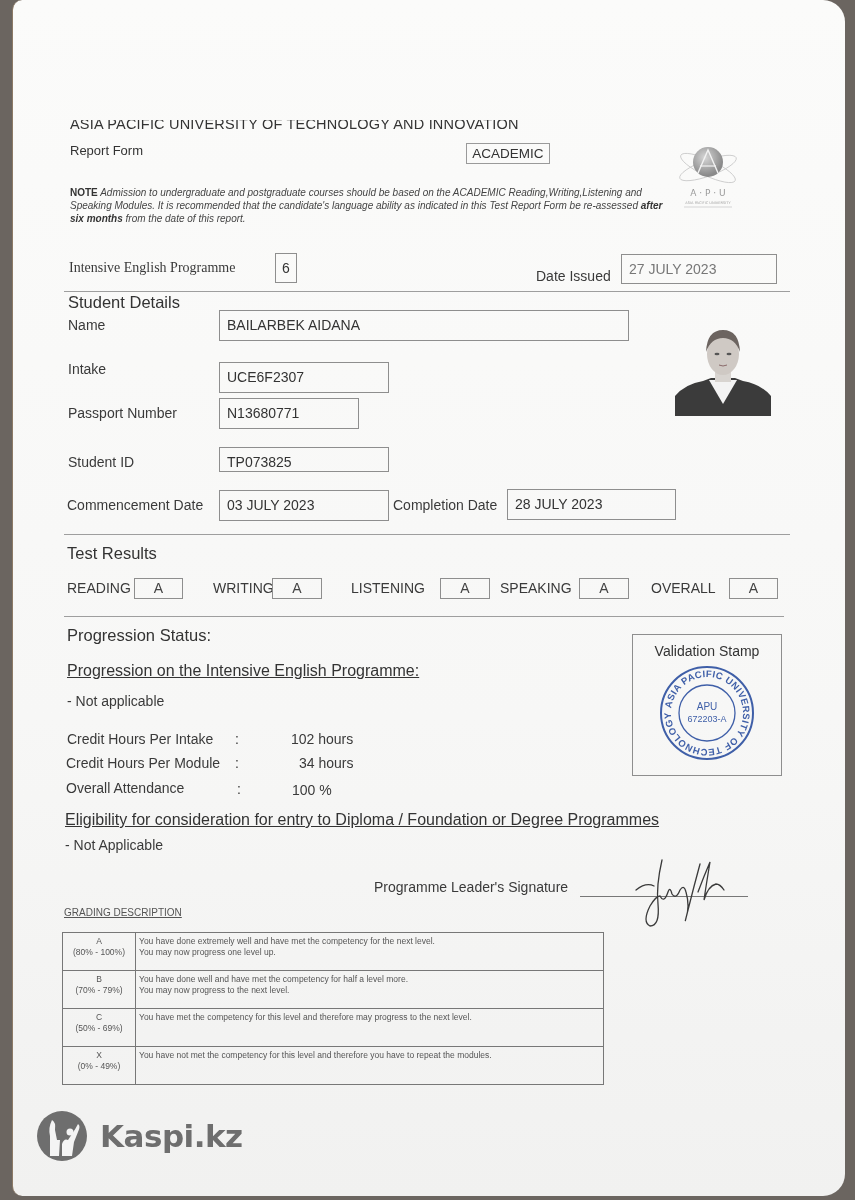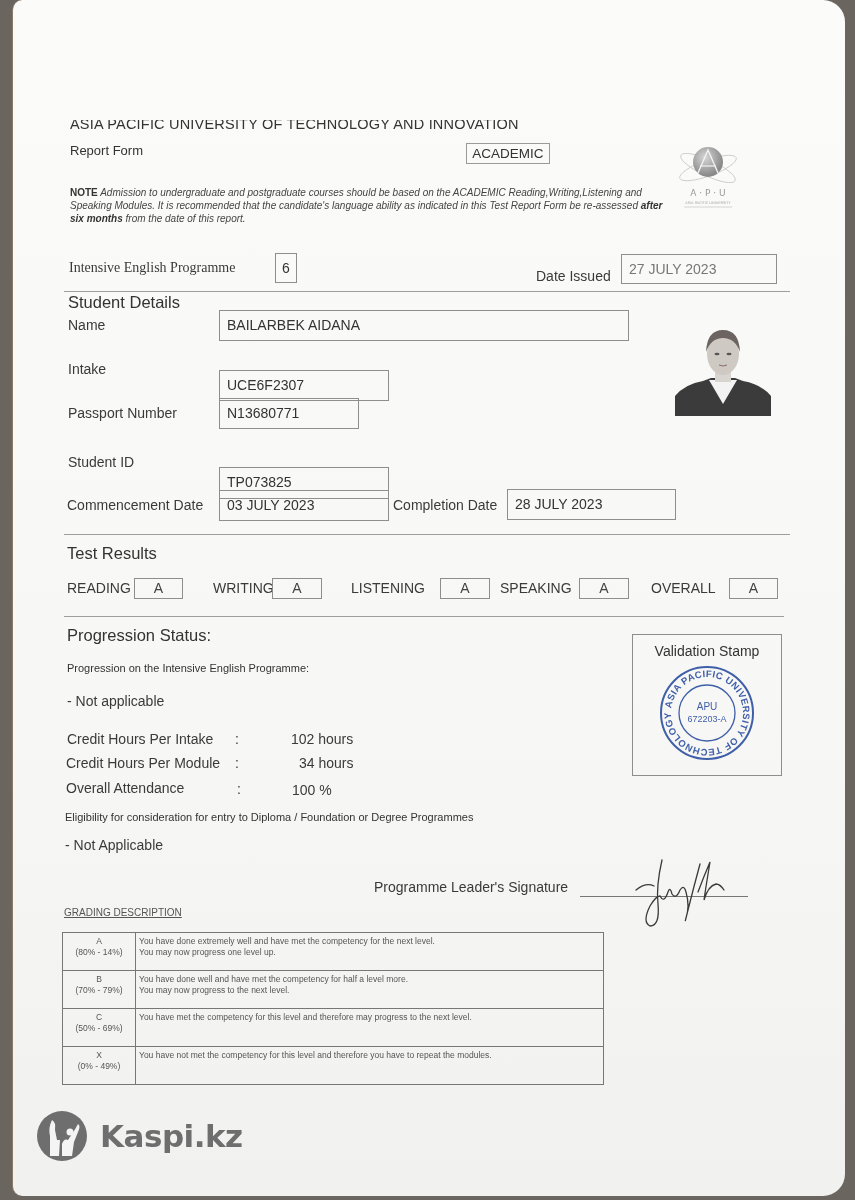--- a/index.html
+++ b/index.html
@@ -21,21 +21,21 @@
   .academic-box { left: 466px; top: 143px; width: 82px; height: 19px; border: 1px solid #9a9a9a; font-size: 13.5px; text-align: center; line-height: 19px; color: #333; }
   .note { left: 70px; top: 186px; width: 600px; font-size: 10px; line-height: 13px; color: #444; font-style: italic; }
   .note b.lead { font-style: normal; color: #333; }
   .note b.em { color: #333; }
   .logo { left: 672px; top: 140px; width: 90px; height: 80px; }
   .lbl { font-size: 14px; color: #3a3a3a; white-space: nowrap; }
   .box { border: 1px solid #8e8e8e; font-size: 14px; color: #333; padding-left: 7px; box-sizing: border-box; line-height: 28px; background: transparent; }
   .hr { height: 1px; background: #9e9e9e; }
   .section { font-size: 16.5px; color: #333; }
   .grade-box { border: 1px solid #8e8e8e; font-size: 14px; text-align: center; line-height: 19px; height: 21px; box-sizing: border-box; color: #444; }
-  .link-u { font-size: 11px; color: #333; text-align: right; }
+  .link-u { text-decoration: underline; font-size: 16px; color: #333; text-align: right; }
   .small-u { font-size: 10px; text-decoration: underline; color: #555; }
   table.grading { position: absolute; left: 62px; top: 932px; width: 542px; border-collapse: collapse; font-size: 8.5px; color: #555; }
   table.grading td { border: 1px solid #777; vertical-align: top; padding: 3px 3px; }
   table.grading td.g { width: 66px; text-align: center; line-height: 11px; }
   table.grading td.d { line-height: 11px; }
   .stamp-box { left: 632px; top: 634px; width: 150px; height: 142px; border: 1px solid #8e8e8e; box-sizing: border-box; }
   .kaspi { left: 36px; top: 1110px; display: flex; align-items: center; gap: 12px; }
   .kaspi-text { font-size: 31px; font-weight: bold; color: #6e6e6e; font-family: "DejaVu Sans", sans-serif; letter-spacing: -0.5px; }
   .photo { left: 675px; top: 326px; width: 96px; height: 90px; }
 </style>
@@ -77,27 +77,27 @@
 <div class="abs lbl" style="left:536px; top:268px;">Date Issued</div>
 <div class="abs box" style="left:621px; top:254px; width:156px; height:30px; color:#777;">27 JULY 2023</div>
 <div class="abs hr" style="left:64px; top:291px; width:726px;"></div>
 
 <div class="abs section" style="left:68px; top:293px;">Student Details</div>
 
 <div class="abs lbl" style="left:68px; top:317px;">Name</div>
 <div class="abs box" style="left:219px; top:310px; width:410px; height:31px;">BAILARBEK AIDANA</div>
 
 <div class="abs lbl" style="left:68px; top:361px;">Intake</div>
-<div class="abs box" style="left:219px; top:370px; width:170px; height:31px;">UCE6F2307</div>
+<div class="abs box" style="left:219px; top:362px; width:170px; height:31px;">UCE6F2307</div>
 
 <div class="abs lbl" style="left:68px; top:405px;">Passport Number</div>
 <div class="abs box" style="left:219px; top:398px; width:140px; height:31px;">N13680771</div>
 
 <div class="abs lbl" style="left:68px; top:454px;">Student ID</div>
-<div class="abs box" style="left:219px; top:447px; width:170px; height:32px;margin-top:20px;">TP073825</div>
+<div class="abs box" style="left:219px; top:447px; width:170px; height:25px;">TP073825</div>
 
 <div class="abs lbl" style="left:67px; top:497px;">Commencement Date</div>
 <div class="abs box" style="left:219px; top:490px; width:170px; height:31px;">03 JULY 2023</div>
 <div class="abs lbl" style="left:393px; top:497px;">Completion Date</div>
 <div class="abs box" style="left:507px; top:489px; width:169px; height:31px;">28 JULY 2023</div>
 
 <div class="abs photo">
   <svg width="96" height="90" viewBox="0 0 96 90">
     <path d="M0 90 L0 70 Q10 58 28 55 L36 52 L60 52 L68 55 Q86 58 96 70 L96 90 Z" fill="#3b3b3b"></path>
     <path d="M34 54 L48 78 L62 54 Z" fill="#f3f3f3"></path>
@@ -172,21 +172,21 @@
   <path d="M4 34 Q14 26 22 30 M30 4 Q24 30 26 48 Q28 70 18 70 Q10 66 18 50 Q24 40 28 40 Q32 48 36 36 Q38 30 40 38 Q44 44 48 34 Q52 28 54 36 Q58 50 54 62 Q52 70 56 54 Q62 30 68 8 M66 36 Q72 20 78 6 Q74 30 72 44 Q76 30 84 28 Q88 28 92 34" fill="none" stroke="#3a3a3a" stroke-width="1.3" stroke-linecap="round"></path>
 </svg>
 
 <div class="abs small-u" style="left:64px; top:907px;">GRADING DESCRIPTION</div>
 
 <table class="grading">
   <tbody>
       <tr style="height:38px;">
     <td class="g">
           <div>A</div>
-          <div>(80% - 14%)</div>
+          <div>(80% - 100%)</div>
         </td>
     <td class="d">
           <div>You have done extremely well and have met the competency for the next level.</div>
           <div>You may now progress one level up.</div>
         </td>
   </tr>
   <tr style="height:38px;">
     <td class="g">
           <div>B</div>
           <div>(70% - 79%)</div>

